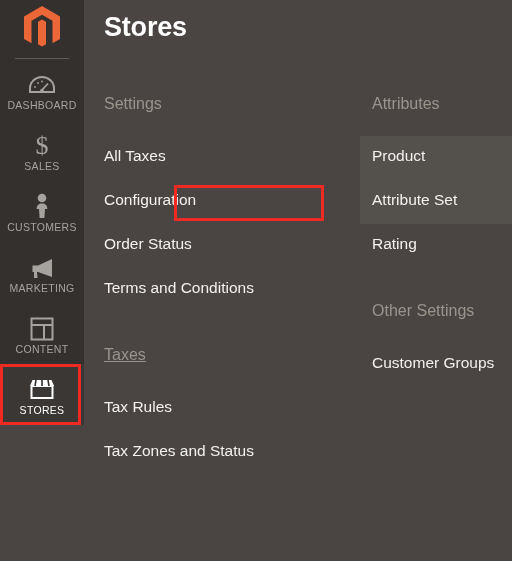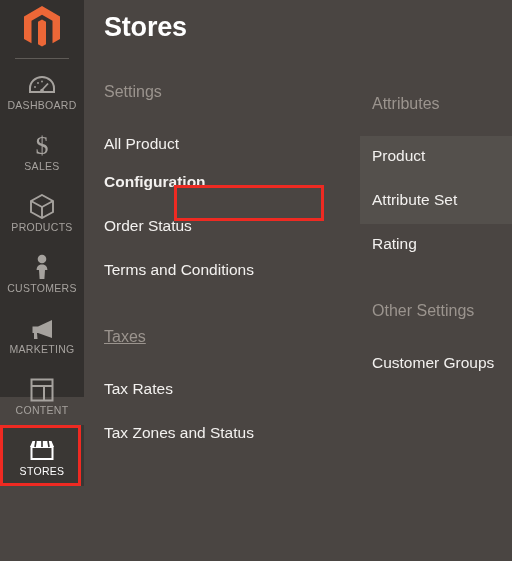--- a/index.html
+++ b/index.html
@@ -151,30 +151,20 @@
 
     <a class="nav-item">
       <span class="nav-icon">
         <svg width="20" height="26" viewBox="0 0 20 26">
           <text x="10" y="22" font-family="'Liberation Serif', serif" font-size="26" fill="#a6a29e" text-anchor="middle">$</text>
         </svg>
       </span>
       <span class="nav-label">SALES</span>
     </a>
 
-    <a class="nav-item">
-      <span class="nav-icon">
-        <svg width="26" height="25" viewBox="0 0 26 25">
-          <path d="M13 1 L24 7 L24 18 L13 24 L2 18 L2 7 Z" fill="none" stroke="#a6a29e" stroke-width="1.9"></path>
-          <path d="M2 7 L13 13 L24 7" fill="none" stroke="#a6a29e" stroke-width="1.9"></path>
-          <line x1="13" y1="13" x2="13" y2="24" stroke="#a6a29e" stroke-width="1.9"></line>
-        </svg>
-      </span>
-      <span class="nav-label">PRODUCTS</span>
-    </a>
 
     <a class="nav-item">
       <span class="nav-icon">
         <svg width="16" height="26" viewBox="0 0 16 26">
           <circle cx="8" cy="5" r="4.3" fill="#a6a29e"></circle>
           <path d="M8 10.5 C4 10.5 2.6 13 2.6 16 L5 16 L5.6 25 L10.4 25 L11 16 L13.4 16 C13.4 13 12 10.5 8 10.5 Z" fill="#a6a29e"></path>
         </svg>
       </span>
       <span class="nav-label">CUSTOMERS</span>
     </a>
@@ -221,32 +211,32 @@
 
     <h1 id="page-title">Stores</h1>
 
     <div id="attr-panel"></div>
 
     <div id="menu-columns">
 
       <div class="menu-col" id="col-left">
 
         <div>
-          <div class="col-heading" style="">Settings</div>
-
-          <a class="menu-link" style="margin-top:33px;">All Product</a>
-          <a class="menu-link" style="margin-top:20px;font-weight:bold;">Configuration</a>
+          <div class="col-heading" style="margin-top:12px;">Settings</div>
+
+          <a class="menu-link" style="margin-top:33px;">All Taxes</a>
+          <a class="menu-link" style="margin-top:26px;">Configuration</a>
           <a class="menu-link" style="margin-top:26px;">Order Status</a>
           <a class="menu-link" style="margin-top:26px;">Terms and Conditions</a>
         </div>
 
         <div>
           <div class="col-heading" style="margin-top:48px;text-decoration:underline;">Taxes</div>
 
-          <a class="menu-link" style="margin-top:33px;">Tax Rates</a>
+          <a class="menu-link" style="margin-top:33px;">Tax Rules</a>
           <a class="menu-link" style="margin-top:26px;">Tax Zones and Status</a>
         </div>
       </div>
 
       <div class="menu-col" id="col-right">
 
         <div>
           <div class="col-heading" style="margin-top:12px;">Attributes</div>
 
           <a class="menu-link" style="margin-top:33px;">Product</a>

